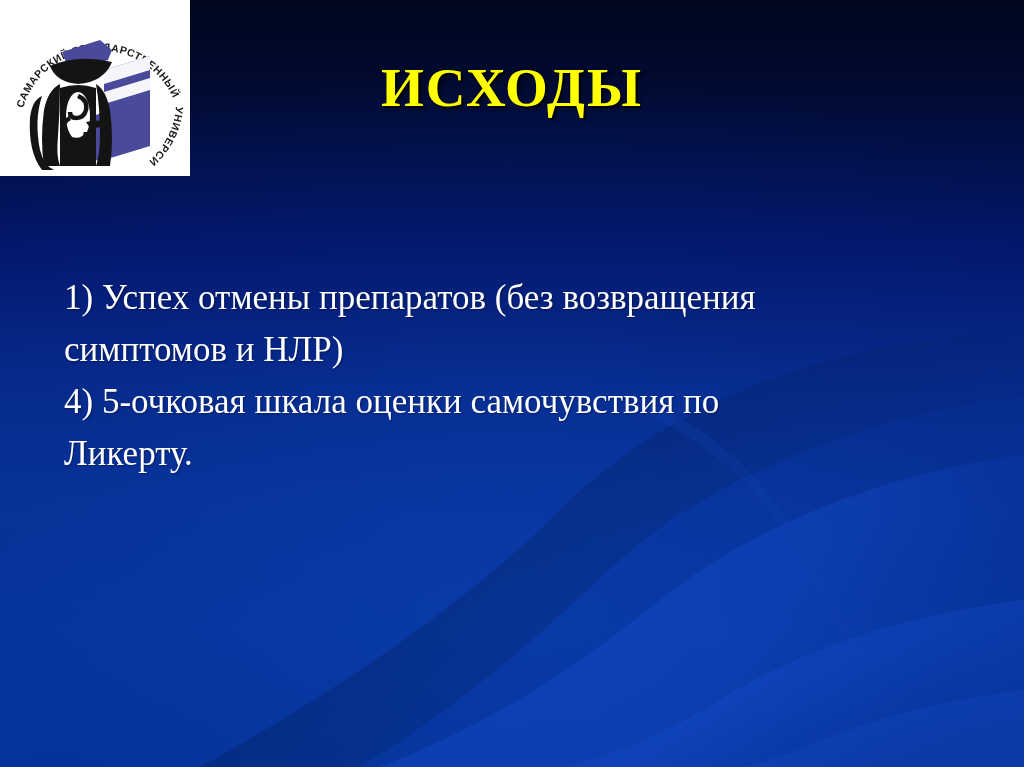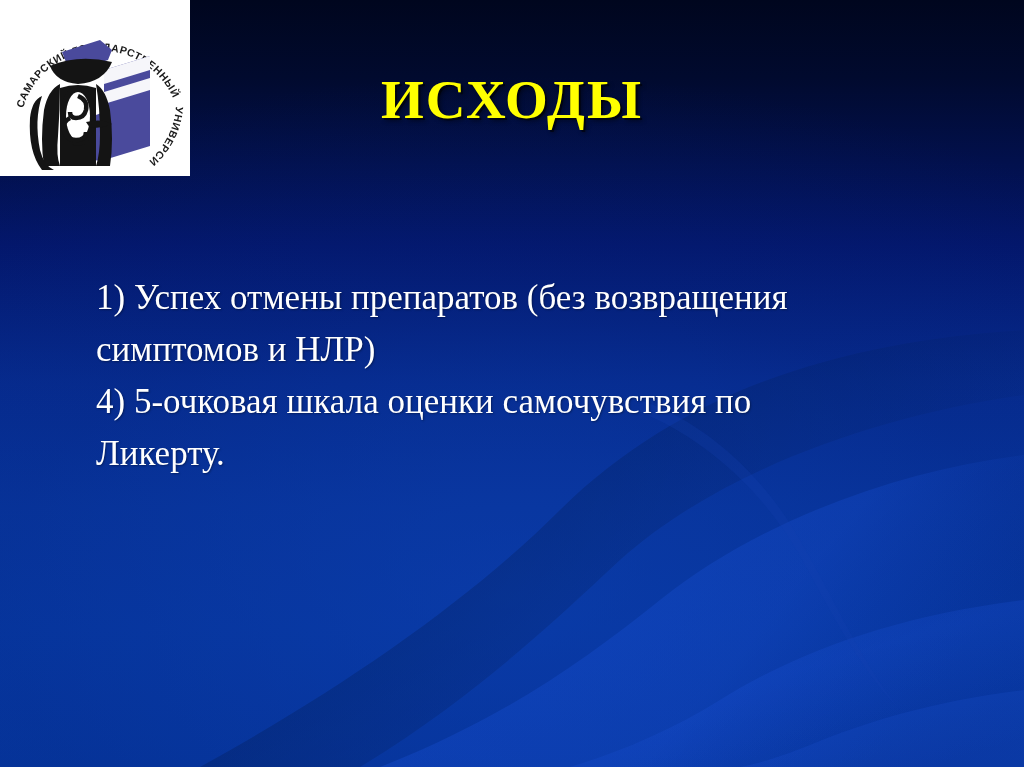--- a/index.html
+++ b/index.html
@@ -62,34 +62,32 @@
     top: 56px;
     text-align: center;
     color: #ffff00;
     font-size: 55px;
     font-weight: bold;
     letter-spacing: 2px;
     text-shadow:
        2px 2px 0 rgba(0,0,0,0.55),
        3px 3px 4px rgba(0,0,0,0.45);
     white-space: nowrap;
-    margin-top: 12px;
   }
 
   
   .body-block {
     position: absolute;
     left: 64px;
     top: 272px;
     width: 910px;
     color: #ffffff;
     font-size: 35px;
     line-height: 52px;
     text-shadow: 1px 1px 2px rgba(0,0,0,0.35);
-    margin-left: 32px;
   }
   .body-line {
     white-space: pre-wrap;
   }
 </style>
 </head>
 <body>
 
 <div class="slide">
 

